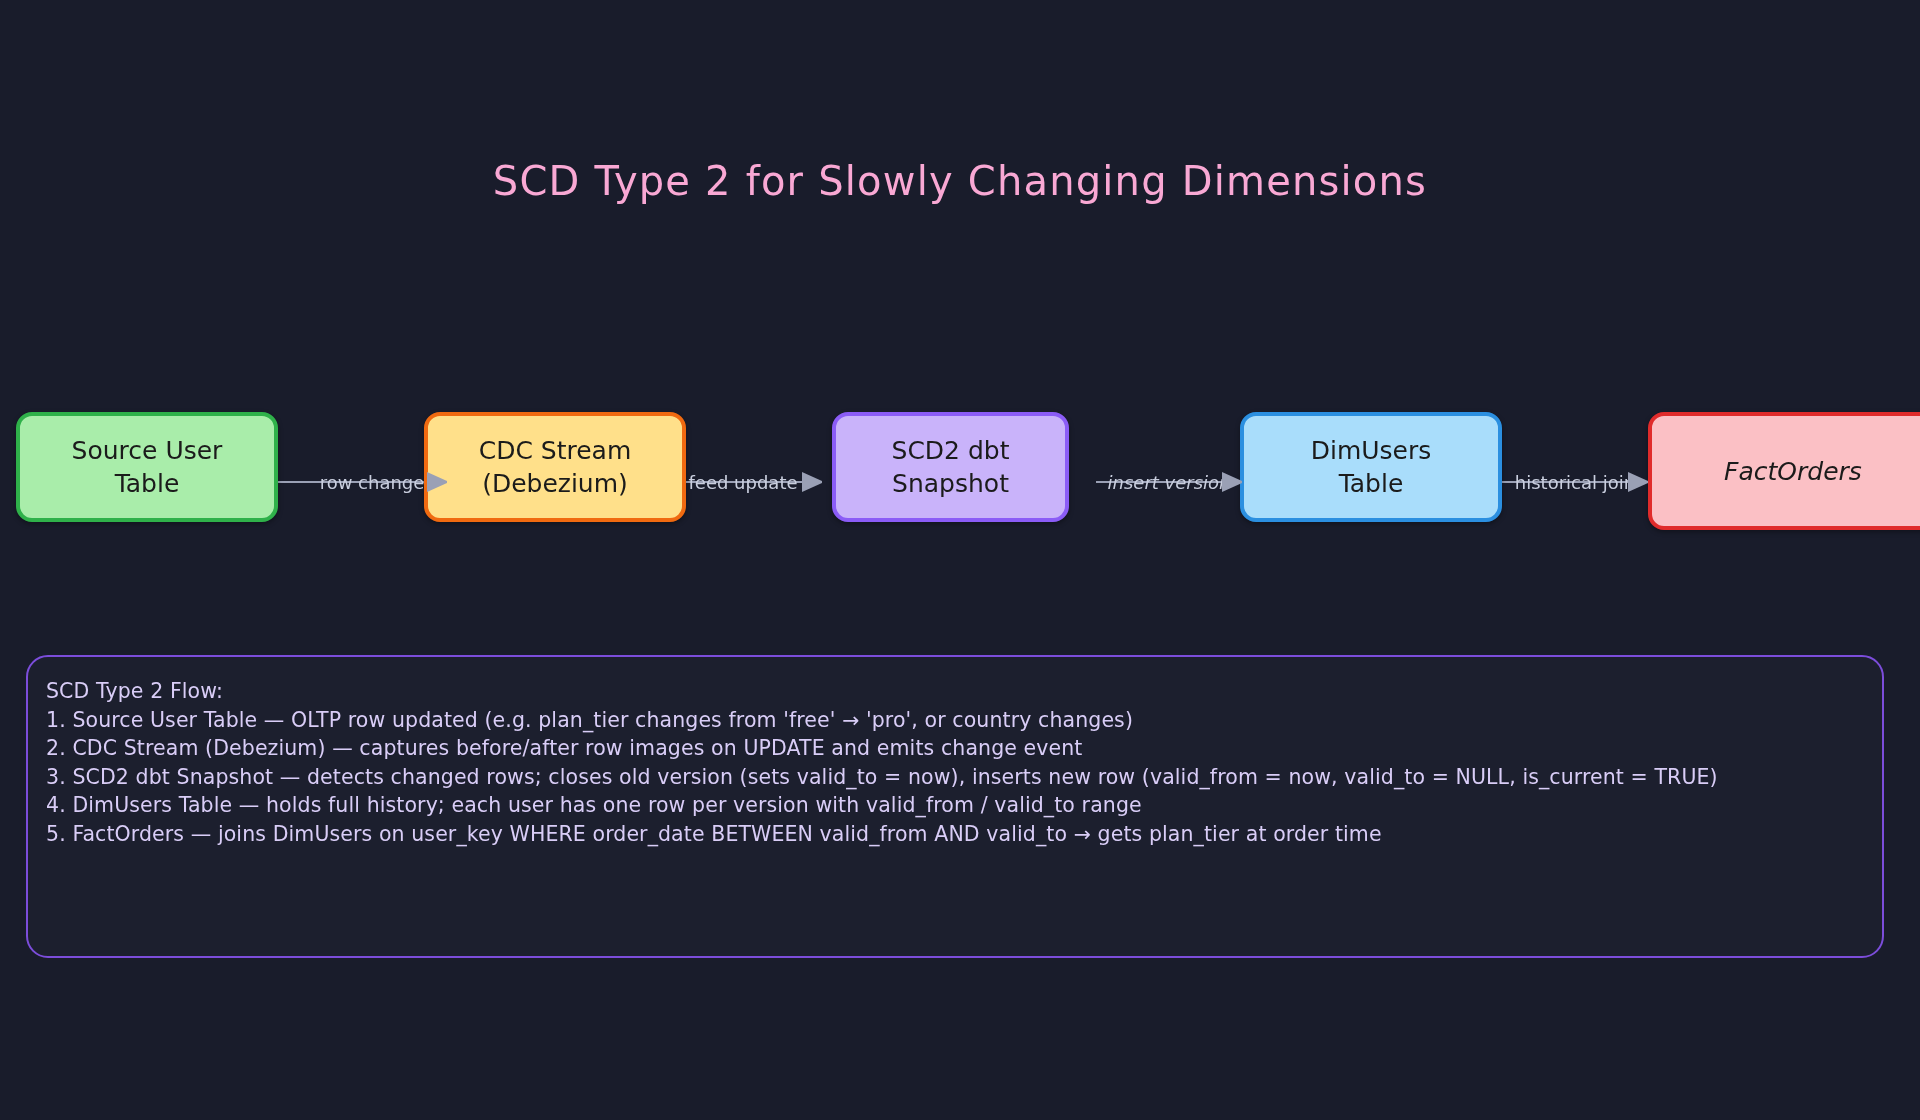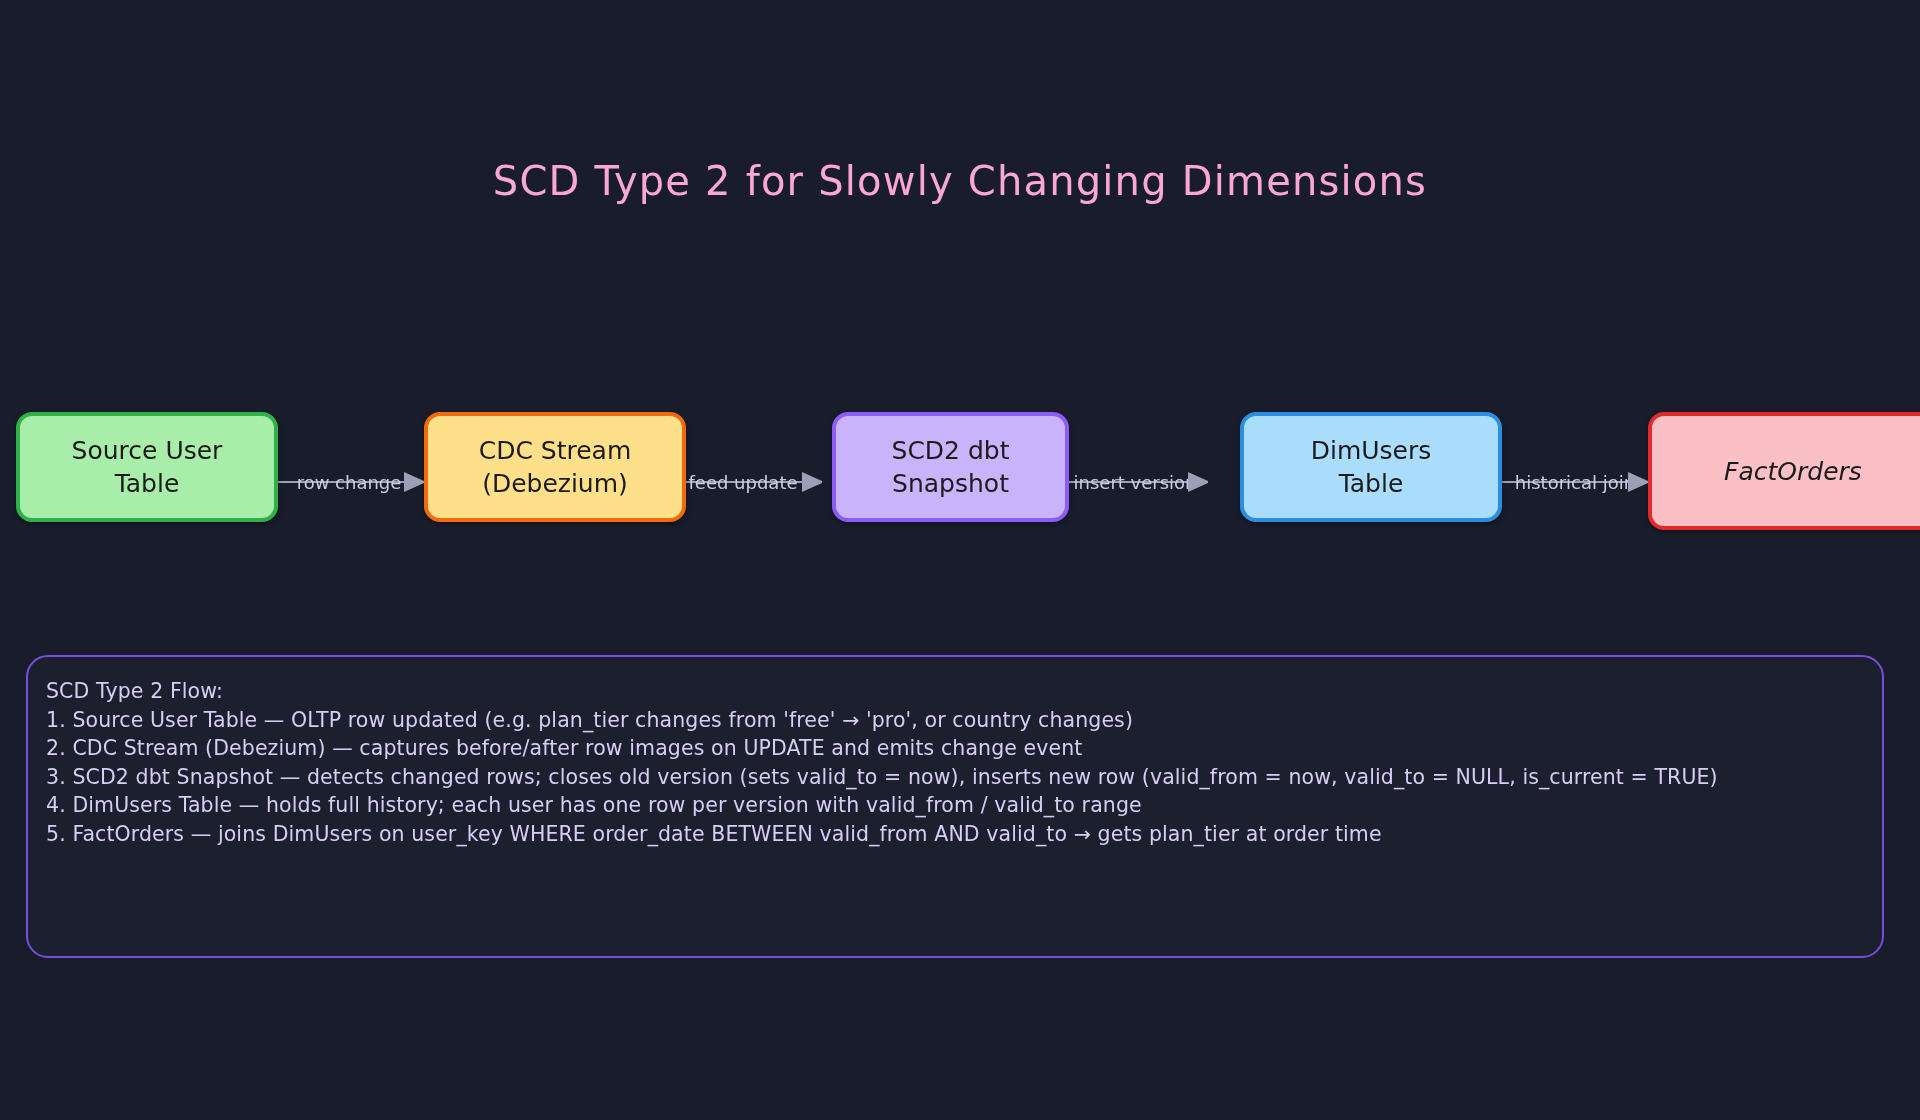--- a/index.html
+++ b/index.html
@@ -118,31 +118,31 @@
     white-space: pre;
     letter-spacing: 0.1px;
   }
 </style>
 </head>
 <body>
 
 <div id="diagram-title">SCD Type 2 for Slowly Changing Dimensions</div>
 
 <div id="flow-row">
-    <div class="edge" style="left: 274px; width: 150px;">
+    <div class="edge" style="left: 274px; width: 150px; padding-left: 23px;">
       <div class="edge-line"></div>
       <div class="edge-label">row change</div>
       <div class="edge-arrow"></div>
     </div>
     <div class="edge" style="left: 664px; width: 158px;">
       <div class="edge-line"></div>
       <div class="edge-label">feed update</div>
       <div class="edge-arrow"></div>
     </div>
-    <div class="edge" style="left: 1062px; width: 146px;">
+    <div class="edge" style="left: 1096px; width: 146px; font-style: italic;">
       <div class="edge-line"></div>
       <div class="edge-label">insert version</div>
       <div class="edge-arrow"></div>
     </div>
     <div class="edge" style="left: 1502px; width: 146px;">
       <div class="edge-line"></div>
       <div class="edge-label">historical join</div>
       <div class="edge-arrow"></div>
     </div>
     <div class="node" style="left: 16px; width: 262px; height: 110px; background: rgb(169, 237, 170); border-color: rgb(47, 177, 74);">

